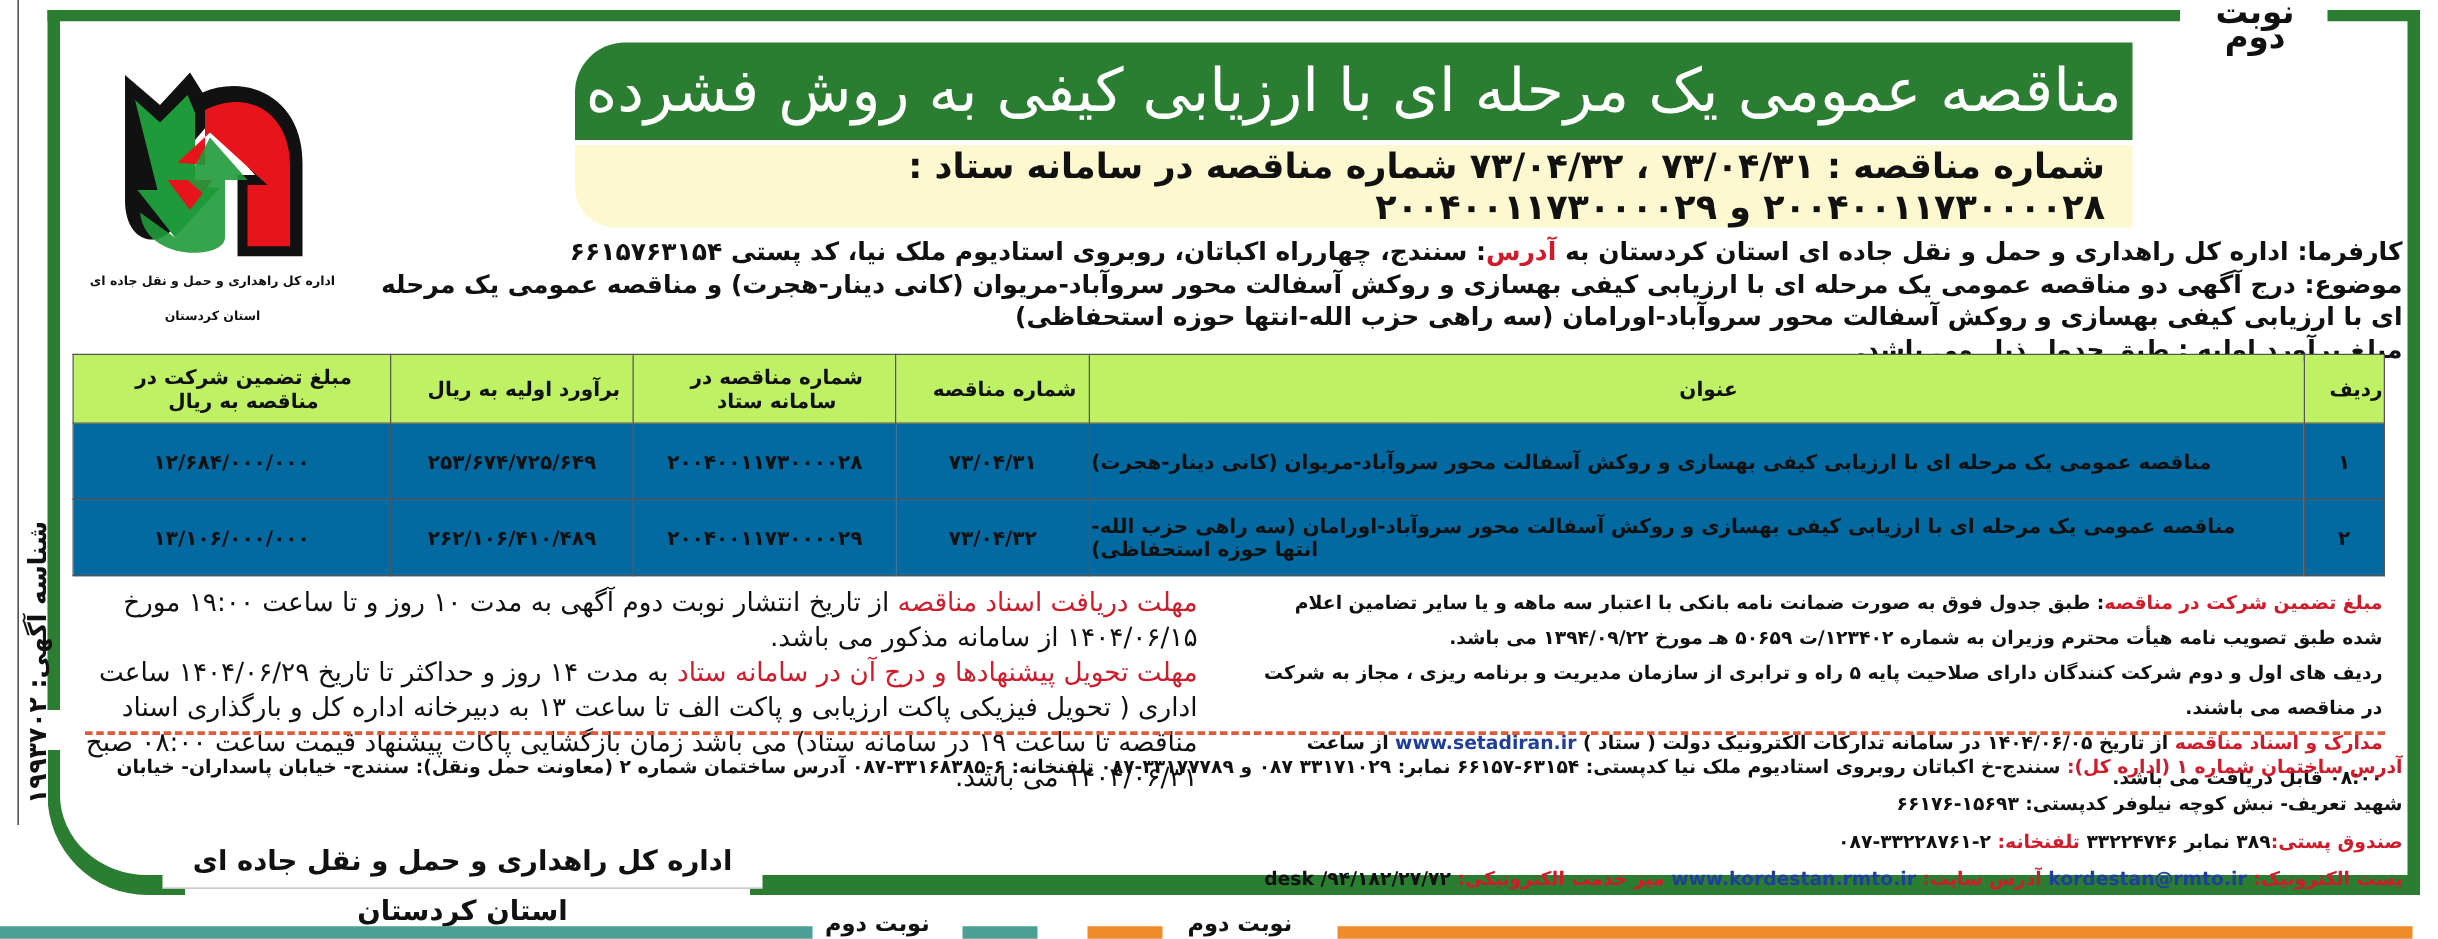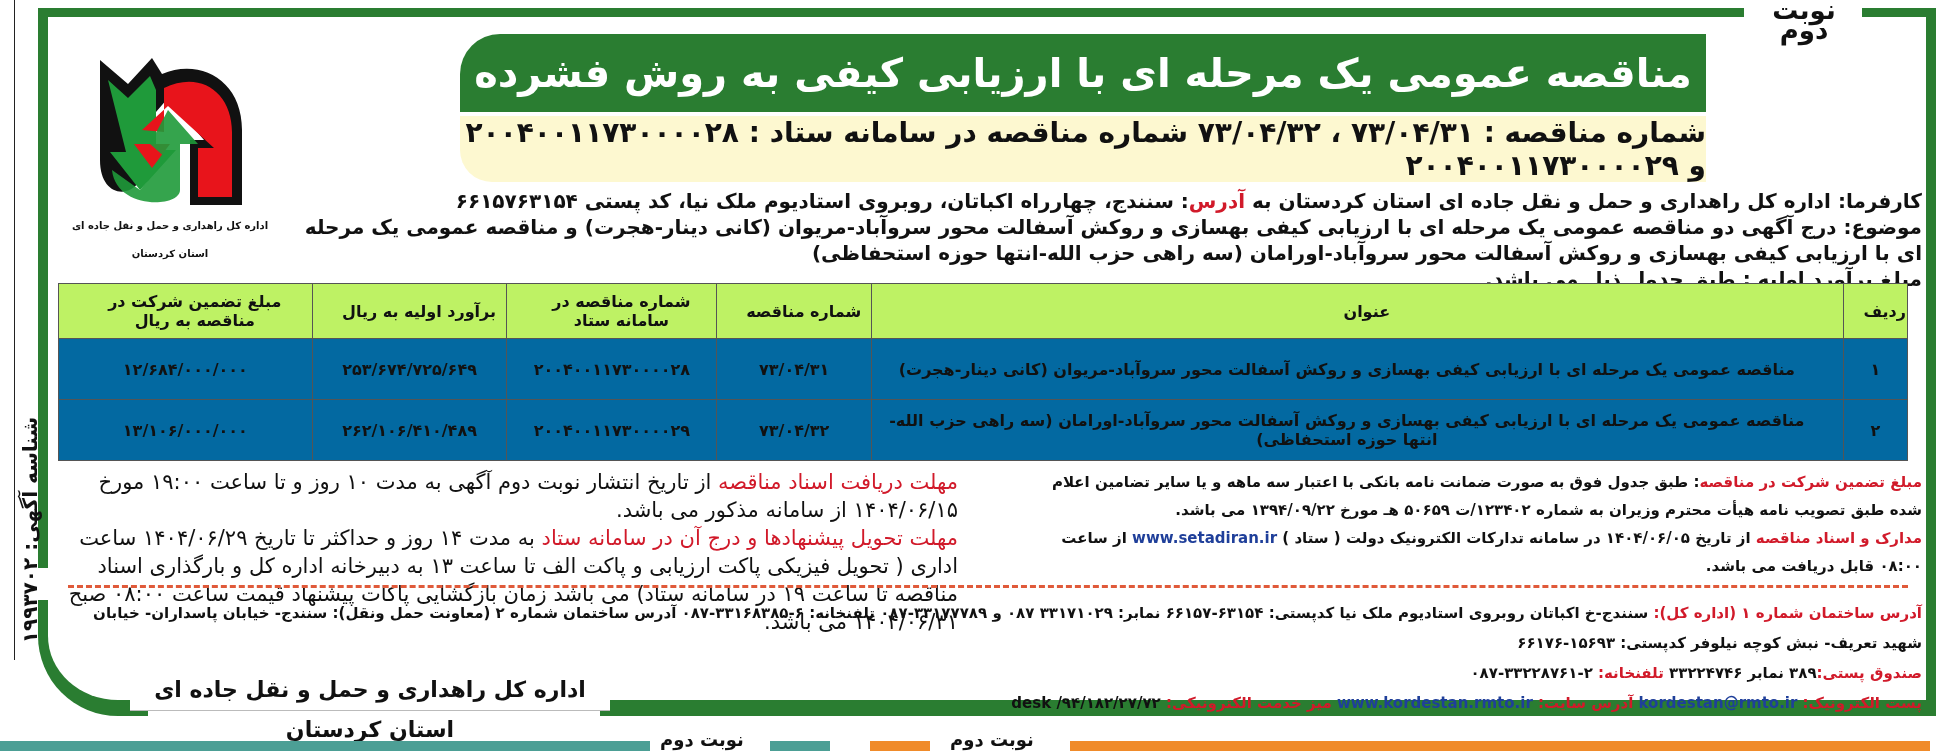--- a/index.html
+++ b/index.html
@@ -14,36 +14,36 @@
   .frame-right { left:1926px; top:8px; width:10px; height:708px; background:#2a7d31; }
   .frame-left { left:38px; top:8px; width:10px; height:560px; background:#2a7d31; }
   .frame-bottom { left:600px; top:700px; width:1336px; height:16px; background:#2a7d31; }
   .frame-corner { left:38px; top:600px; width:110px; height:116px; border-left:10px solid #2a7d31; border-bottom:16px solid #2a7d31; border-bottom-left-radius:80px; box-sizing:border-box; }
   .notice-round { left:1748px; top:0; width:112px; height:26px; font-weight:bold; font-size:26px; text-align:center; line-height:20px; background:#fff; direction:rtl; }
   
   .logo { left:80px; top:40px; width:170px; height:175px; }
   .logo-caption { left:50px; top:212px; width:240px; font-size:10px; text-align:center; direction:rtl; line-height:28px; font-weight:bold; }
   
   .title-banner { left:460px; top:34px; width:1246px; height:78px; background:#2a7d31; border-top-left-radius:40px; color:#fff; display:flex; align-items:center; justify-content:center; direction:rtl; }
-  .title-banner span { font-size:40px; font-weight:bold; letter-spacing:0.5px; }
-  .number-banner { left:460px; top:116px; width:1246px; height:66px; background:#fdf8d0; border-bottom-left-radius:32px; display:flex; align-items:center; justify-content:flex-start; direction:rtl; box-sizing:border-box; }
+  .title-banner span { font-size:48px; font-weight:normal; letter-spacing:0.5px; }
+  .number-banner { left:460px; top:116px; width:1246px; height:66px; background:#fdf8d0; border-bottom-left-radius:32px; display:flex; align-items:center; justify-content:flex-start; direction:rtl; padding-right:22px; box-sizing:border-box; }
   .number-banner span { font-size:28px; font-weight:bold; }
   
   .intro { right:28px; top:188px; width:1640px; direction:rtl; font-size:20px; line-height:26px; font-weight:bold; }
   .red { color:#d11a2a; }
   .blue { color:#1f3f9a; }
   
   table.tender { position:absolute; left:58px; top:283px; width:1850px; border-collapse:collapse; direction:rtl; font-size:16px; font-weight:bold; }
   table.tender th { background:#bef264; height:52px; border:1.5px solid #555; font-weight:bold;padding-left:20px; }
   table.tender td { background:#0369a1; height:58px; border:1.5px solid #555; text-align:center; }
-  table.tender td.title-cell { text-align:center; padding-right:22px; }
+  table.tender td.title-cell { text-align:left; padding-right:22px; }
   .watermark { left:630px; top:290px; width:700px; height:160px; font-size:130px; font-weight:bold; color:rgba(150,140,110,0.22); letter-spacing:-4px; line-height:160px; font-family:"Liberation Sans", sans-serif; }
   .watermark-sub { left:640px; top:410px; width:640px; font-size:42px; color:rgba(150,140,110,0.2); direction:rtl; }
   
-  .col-right { right:28px; top:468px; width:900px; direction:rtl; font-size:15px; line-height:28px; font-weight:bold; }
+  .col-right { right:44px; top:468px; width:900px; direction:rtl; font-size:15px; line-height:28px; font-weight:bold; }
   .col-left { left:58px; top:468px; width:900px; direction:rtl; font-size:21px; line-height:28px; font-weight:normal; }
   .dash { left:68px; top:585px; width:1840px; height:0; border-top:3px dashed #e05a3a; }
   .contacts { right:28px; top:598px; width:1850px; direction:rtl; font-size:15px; line-height:30px; font-weight:bold; }
   .agency-footer { left:130px; top:670px; width:480px; height:40px; background:#fff; font-size:22px; font-weight:bold; direction:rtl; text-align:center; line-height:40px; border-bottom:1px solid #bbb; }
   .ad-id { left:14px; top:390px; width:30px; height:280px; }
   .ad-id span { display:block; transform:rotate(-90deg); transform-origin:left top; position:absolute; left:4px; top:280px; width:280px; white-space:nowrap; font-size:20px; font-weight:bold; direction:rtl; text-align:center; }
   
   .strip-teal { left:0; top:741px; width:650px; height:10px; background:#4c9f95; }
   .strip-teal2 { left:770px; top:741px; width:60px; height:10px; background:#4c9f95; }
   .strip-orange1 { left:870px; top:741px; width:60px; height:10px; background:#f08b2a; }
@@ -136,20 +136,21 @@
       <td>۲۶۲/۱۰۶/۴۱۰/۴۸۹</td>
       <td>۱۳/۱۰۶/۰۰۰/۰۰۰</td>
     </tr>
   </tbody>
 </table>
 
 <div class="abs col-right">
   <div>
     <span class="red">مبلغ تضمین شرکت در مناقصه</span><span>: طبق جدول فوق به صورت ضمانت نامه بانکی با اعتبار سه ماهه و یا سایر تضامین اعلام شده طبق تصویب نامه هیأت محترم وزیران به شماره ۱۲۳۴۰۲/ت ۵۰۶۵۹ هـ مورخ ۱۳۹۴/۰۹/۲۲ می باشد.</span>
   </div>
+  <div>ردیف های اول و دوم شرکت کنندگان دارای صلاحیت پایه ۵ راه و ترابری از سازمان مدیریت و برنامه ریزی ، مجاز به شرکت در مناقصه می باشند.</div>
   <div>
     <span class="red">مدارک و اسناد مناقصه</span><span> از تاریخ ۱۴۰۴/۰۶/۰۵ در سامانه تدارکات الکترونیک دولت ( ستاد ) </span><span class="blue">www.setadiran.ir</span><span> از ساعت ۰۸:۰۰ قابل دریافت می باشد.</span>
   </div>
 </div>
 
 <div class="abs col-left">
   <div>
     <span class="red">مهلت دریافت اسناد مناقصه</span><span> از تاریخ انتشار نوبت دوم آگهی به مدت ۱۰ روز و تا ساعت ۱۹:۰۰ مورخ ۱۴۰۴/۰۶/۱۵ از سامانه مذکور می باشد.</span>
   </div>
   <div>

